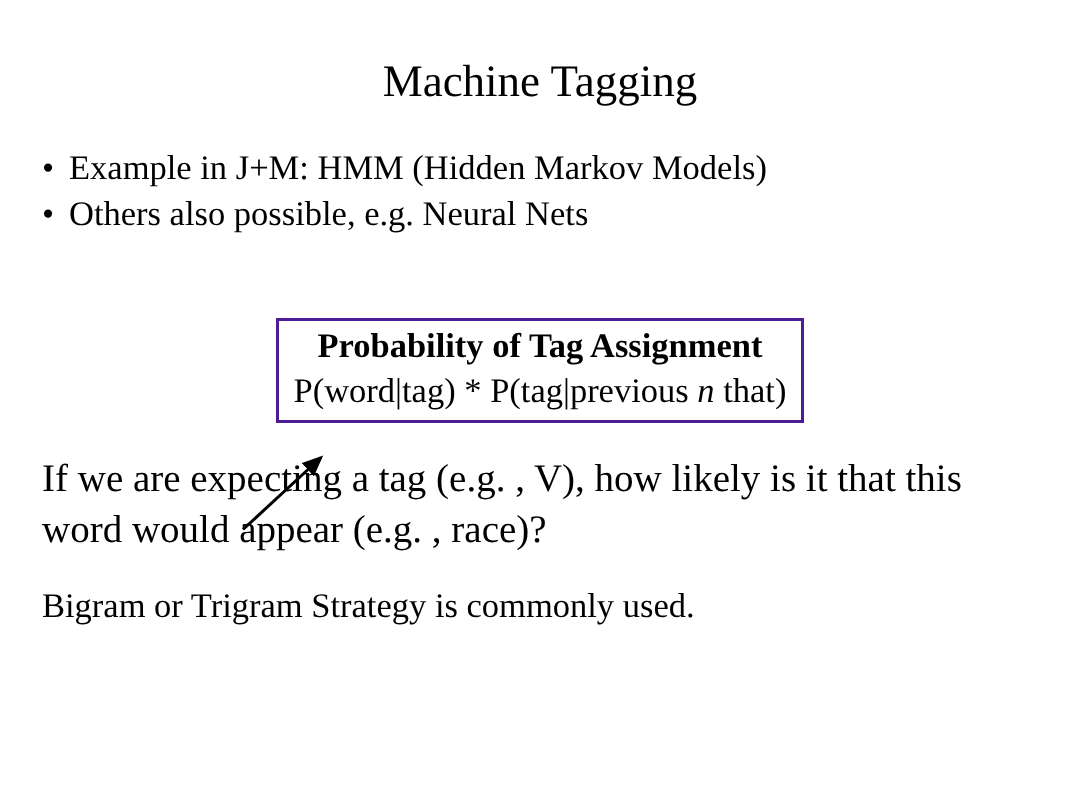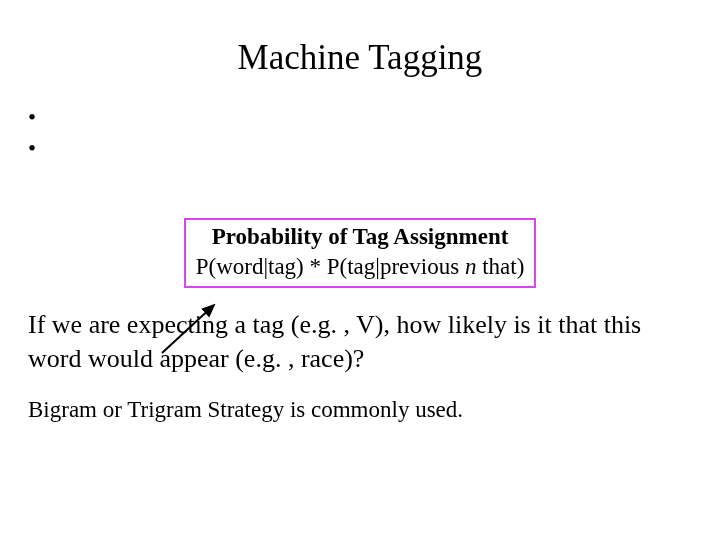--- a/index.html
+++ b/index.html
@@ -8,21 +8,21 @@
     width: 720px;
     height: 540px;
     background: #ffffff;
     font-family: "Times New Roman", Times, serif;
     color: #000;
     position: relative;
     overflow: hidden;
   }
   .title {
     text-align: center;
-    font-size: 35px;
+    font-size: 30px;
     margin-top: 38px;
     margin-bottom: 24px;
   }
   .bullets {
     font-size: 23px;
     line-height: 1.35;
     margin-left: 28px;
     margin-right: 28px;
   }
   .bullets .row {
@@ -32,21 +32,21 @@
     width: 18px;
     flex: 0 0 18px;
   }
   .box-wrap {
     margin-top: 54px;
     display: flex;
     justify-content: center;
     position: relative;
   }
   .box {
-    border: 2px solid #d946ef;
+    border: 2px solid #4c1d95;
     padding: 2px 10px 4px 10px;
     text-align: left;
     font-size: 23px;
     line-height: 1.3;
   }
   .box .hdr {
     font-weight: bold;
     text-align: center;
   }
   .box .formula {
@@ -72,23 +72,25 @@
   }
 </style>
 </head>
 <body>
 
 <div class="title">Machine Tagging</div>
 
 <div class="bullets">
   <div class="row">
     <span class="dot">•</span>
+    <span>Example in J+M: HMM (Hidden Markov Models)</span>
   </div>
   <div class="row">
     <span class="dot">•</span>
+    <span>Others also possible, e.g. Neural Nets</span>
   </div>
 </div>
 
 <div class="box-wrap">
   <div class="box">
     <div class="hdr">Probability of Tag Assignment</div>
     <div class="formula">
       <span>P(word|tag) * P(tag|previous </span><span class="italic">n</span><span> that)</span>
     </div>
   </div>

